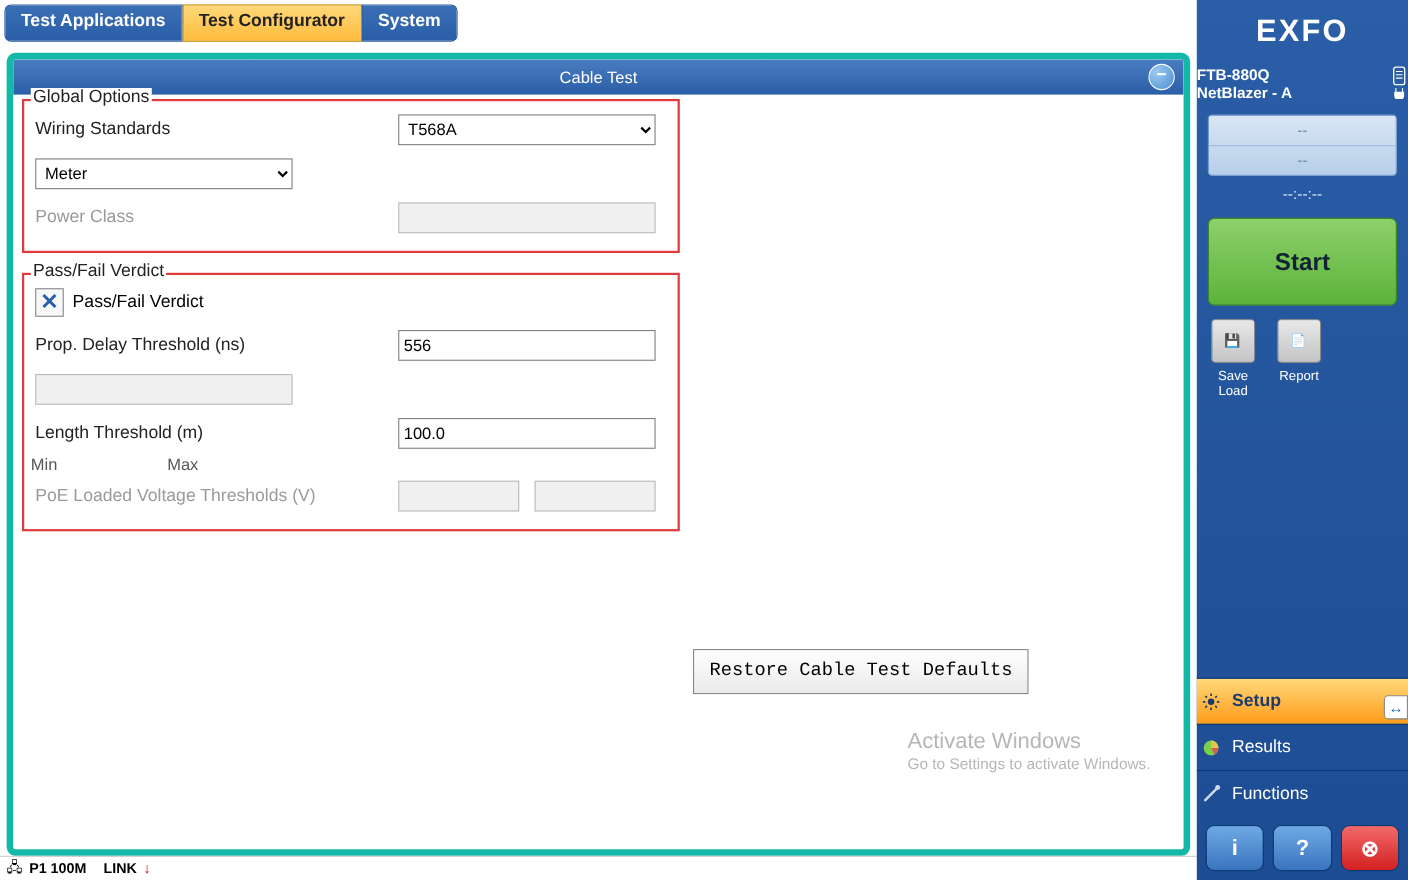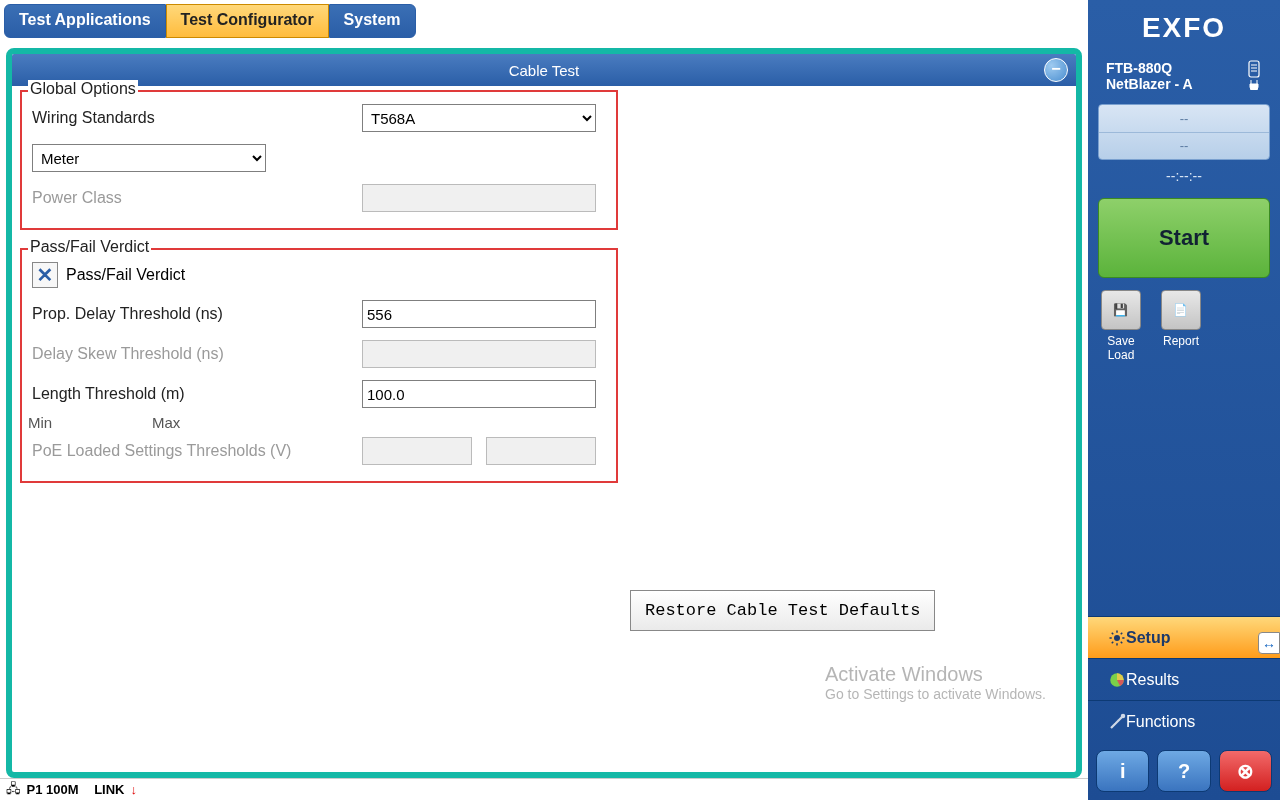--- a/index.html
+++ b/index.html
@@ -36,32 +36,32 @@
 .minmax div { width: 110px; font-size: 15px; color: #555; }
 
 .restore-btn { position: absolute; left: 618px; top: 504px; padding: 10px 14px; font-size: 17px; background: linear-gradient(#fff,#eaeaea); border: 1px solid #888; cursor: pointer; font-family: Liberation Mono, monospace; }
 
 
 .status-bar { height: 22px; border-top: 1px solid #ccc; font-size: 13px; display: flex; align-items: center; padding: 0 6px; gap: 6px; }
 .link-down { color: #d00; font-weight: bold; }
 
 
 .logo { height: 56px; display: flex; align-items: center; justify-content: center; color: #fff; font-size: 28px; font-weight: 800; letter-spacing: 2px; }
-.dev-row { padding: 4px 18px; color: #fff; font-size: 14px; font-weight: 600; display: flex; justify-content: space-between; align-items: flex-start; }
+.dev-row { padding: 4px 0; color: #fff; font-size: 14px; font-weight: 600; display: flex; justify-content: space-between; align-items: flex-start; }
 .dev-row svg { flex: 0 0 auto; }
 .mini-panel { margin: 8px 10px 0 10px; background: linear-gradient(#d8e5f4,#b7cfe9); border: 1px solid #7aa0cf; border-radius: 4px; height: 56px; display: flex; flex-direction: column; }
 .mini-panel .r { flex: 1; display: flex; align-items: center; justify-content: center; color: #5a7aa0; font-size: 13px; border-bottom: 1px solid #9cb9d9; }
 .mini-panel .r:last-child { border-bottom: none; }
 .clock { text-align: center; color: #d8e5f4; font-size: 14px; margin-top: 8px; }
 .start-btn { margin: 14px 10px 0 10px; height: 80px; background: linear-gradient(#8ed06a,#5bb33b); border: 1px solid #3a8a22; border-radius: 6px; color: #123; font-size: 22px; font-weight: 600; cursor: pointer; }
 .tool-row { display: flex; gap: 14px; margin: 12px 10px 0 10px; }
 .tool-btn { width: 46px; text-align: center; color: #fff; font-size: 12px; cursor: pointer; }
 .tool-ic { width: 40px; height: 40px; margin: 0 auto 4px auto; background: linear-gradient(#e8e8e8,#c4c4c4); border: 1px solid #888; border-radius: 4px; display:flex; align-items:center; justify-content:center; }
 .spacer { flex: 1; }
-.nav-btn { height: 42px; margin: 0; border-top: 1px solid #0d3a74; display: flex; align-items: center; padding: 0 20px; color: #fff; font-size: 16px; cursor: pointer; }
+.nav-btn { height: 42px; margin: 0; border-top: 1px solid #0d3a74; display: flex; align-items: center; padding: 0 4px; color: #fff; font-size: 16px; gap: 10px; cursor: pointer; }
 .nav-btn.active { background: linear-gradient(#ffd87a,#ff9c1a); color: #1d3a6a; font-weight: 600; }
 .nav-btn .ic { width: 18px; height: 18px; }
 .bottom-row { display: flex; gap: 8px; padding: 8px; }
 .round-btn { flex: 1; height: 42px; border-radius: 8px; border: 1px solid #0d3a74; display: flex; align-items: center; justify-content: center; color: #fff; font-size: 20px; font-weight: bold; cursor: pointer; }
 .rb-blue { background: linear-gradient(#6ea9e4,#3a74bf); }
 .rb-red { background: linear-gradient(#f26a6a,#d32020); }
 
 .watermark { position: absolute; right: 30px; bottom: 70px; color: rgba(120,120,120,.55); font-size: 20px; pointer-events:none; }
 .watermark small{ display:block; font-size:14px;}
 
@@ -118,36 +118,35 @@
               </span>
             <span>Pass/Fail Verdict</span>
           </div>
 
           <div class="row">
             <div class="lbl">Prop. Delay Threshold (ns)</div>
             <input class="field" value="556" style="">
           </div>
 
           <div class="row">
-            <div class="lbl dis">Delay Skew Threshold (ns)</div>
             <input class="field dis" readonly="" value="" style="">
           </div>
 
           <div class="row">
             <div class="lbl">Length Threshold (m)</div>
             <input class="field" value="100.0" style="">
           </div>
 
           <div class="minmax">
             <div>Min</div>
             <div>Max</div>
           </div>
 
           <div class="row">
-            <div class="lbl dis" style="width:330px">PoE Loaded Settings Thresholds (V)</div>
+            <div class="lbl dis" style="width:330px">PoE Loaded Voltage Thresholds (V)</div>
             <div style="display:flex; gap:14px;">
               <input class="field dis" style="width: 110px;" readonly="" value="">
               <input class="field dis" style="width: 110px;" readonly="" value="">
             </div>
           </div>
         </div>
 
         <button class="restore-btn">Restore Cable Test Defaults</button>
 
         <div class="watermark">

